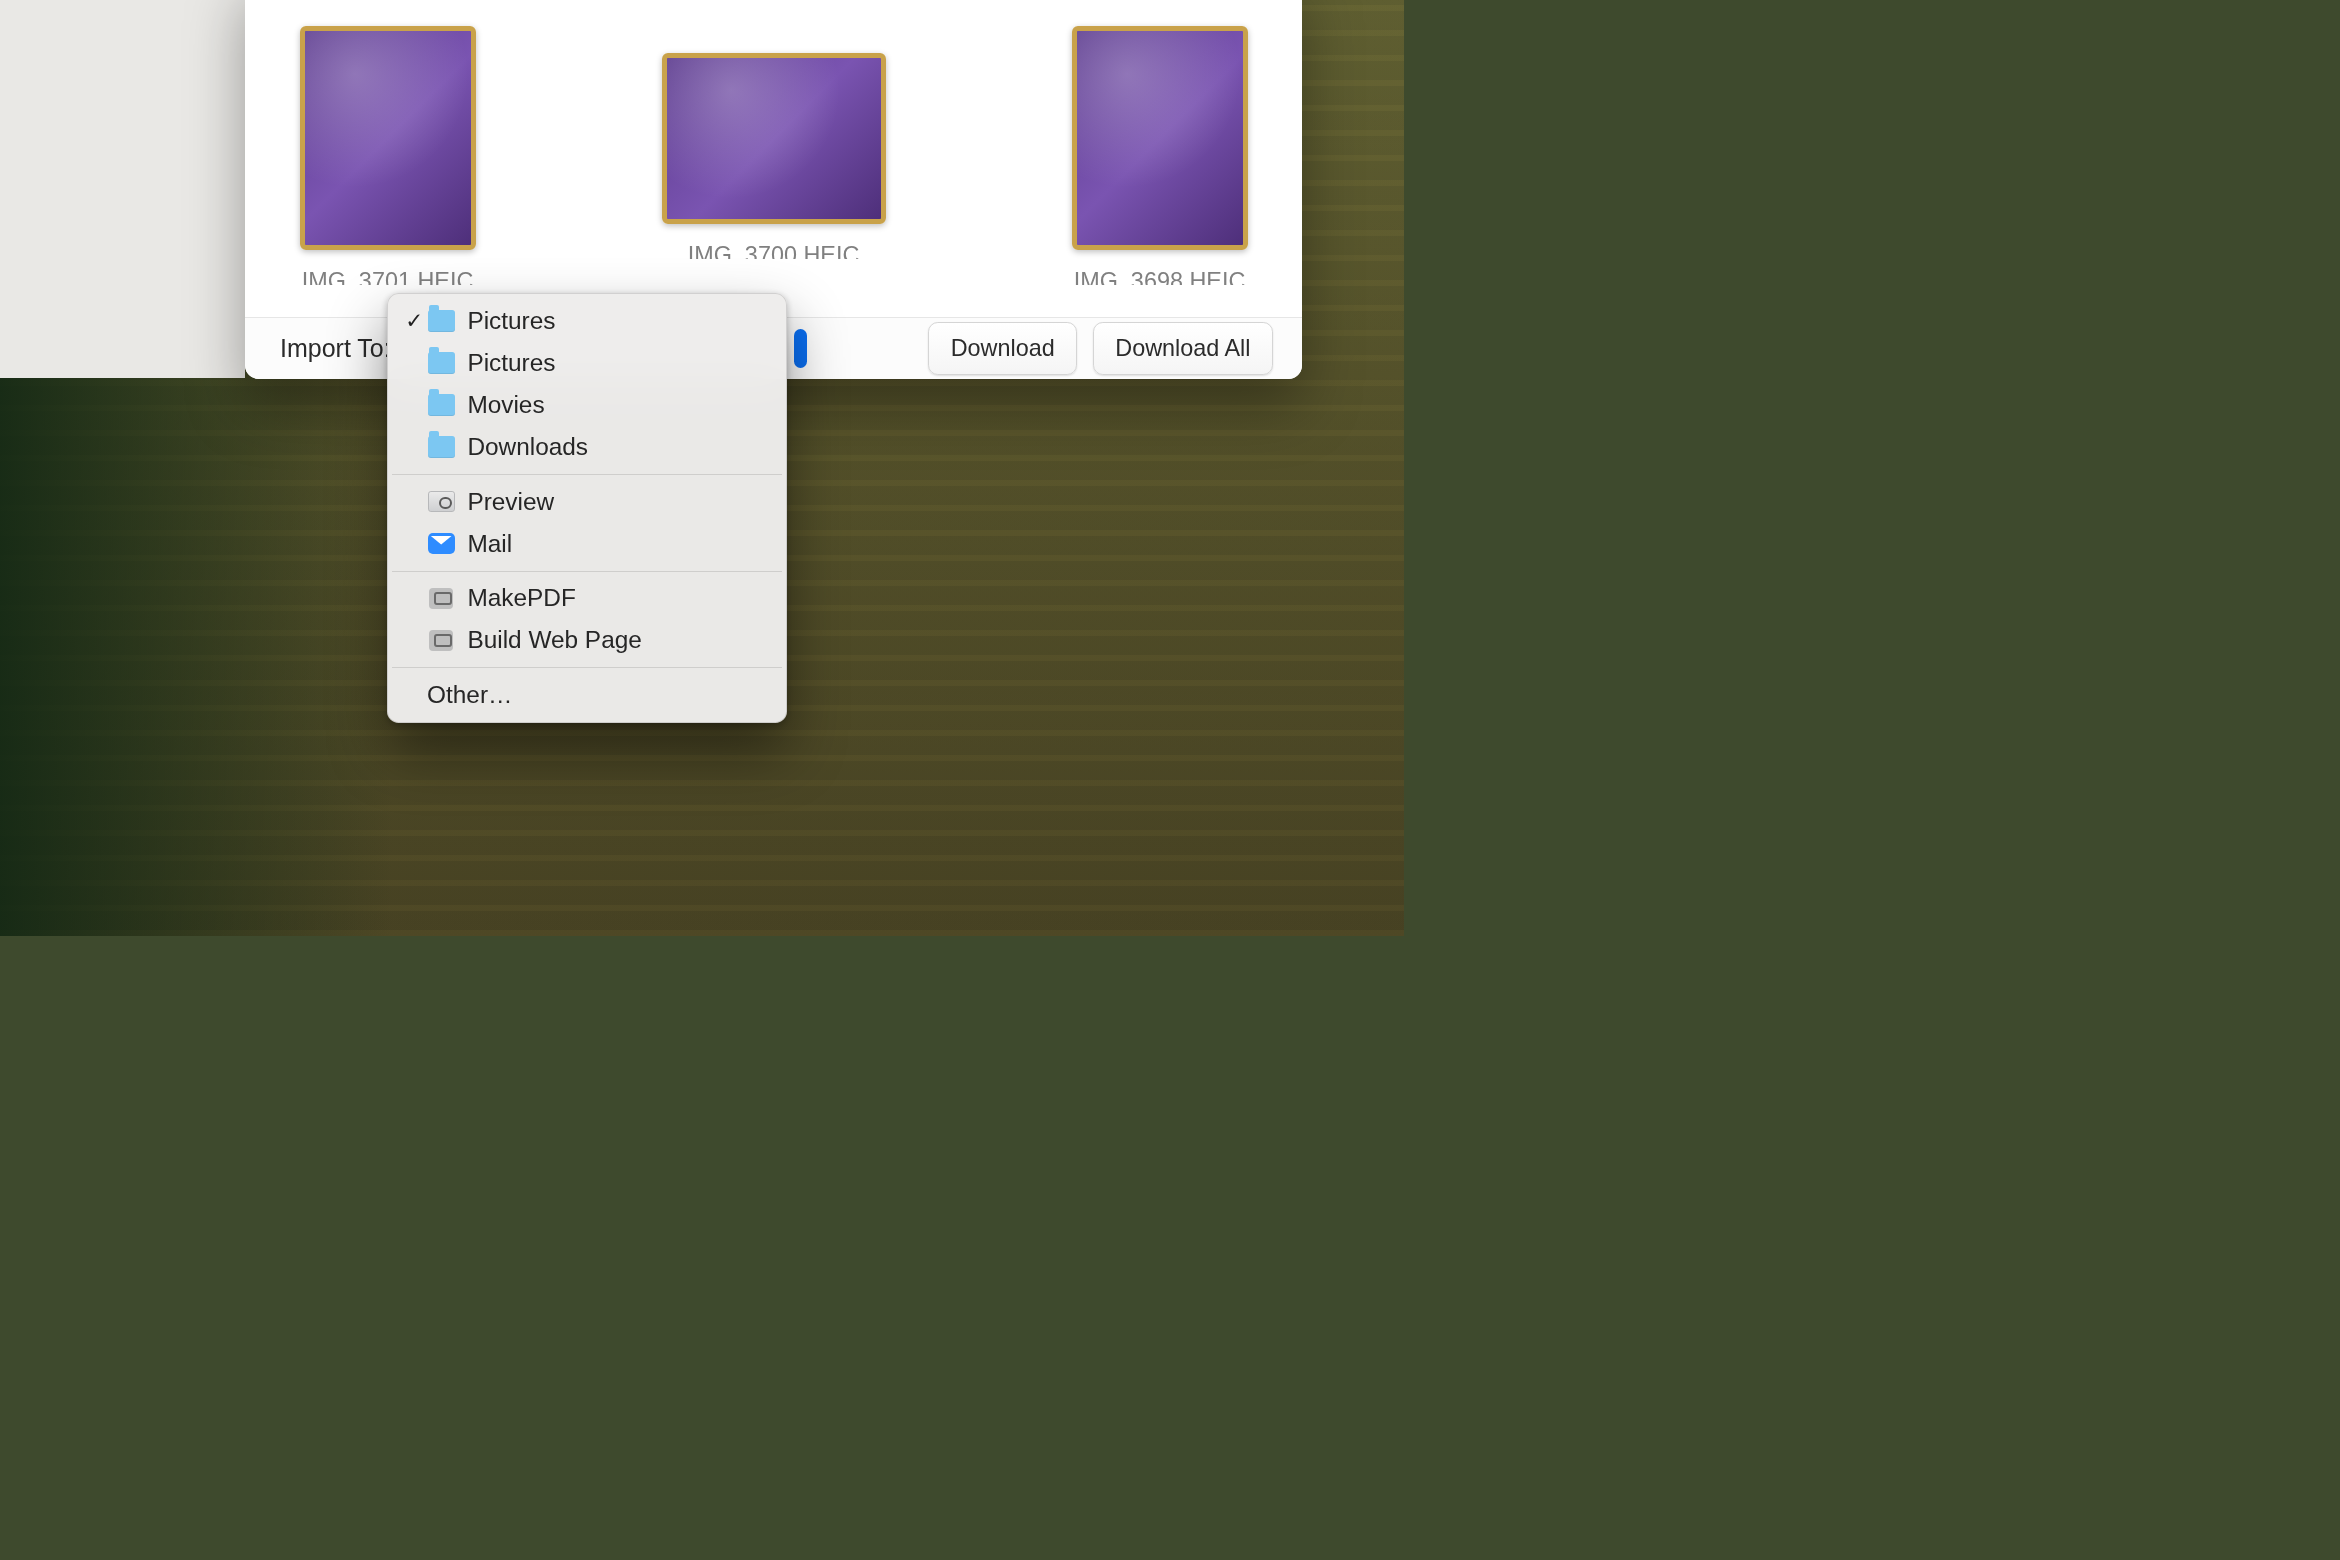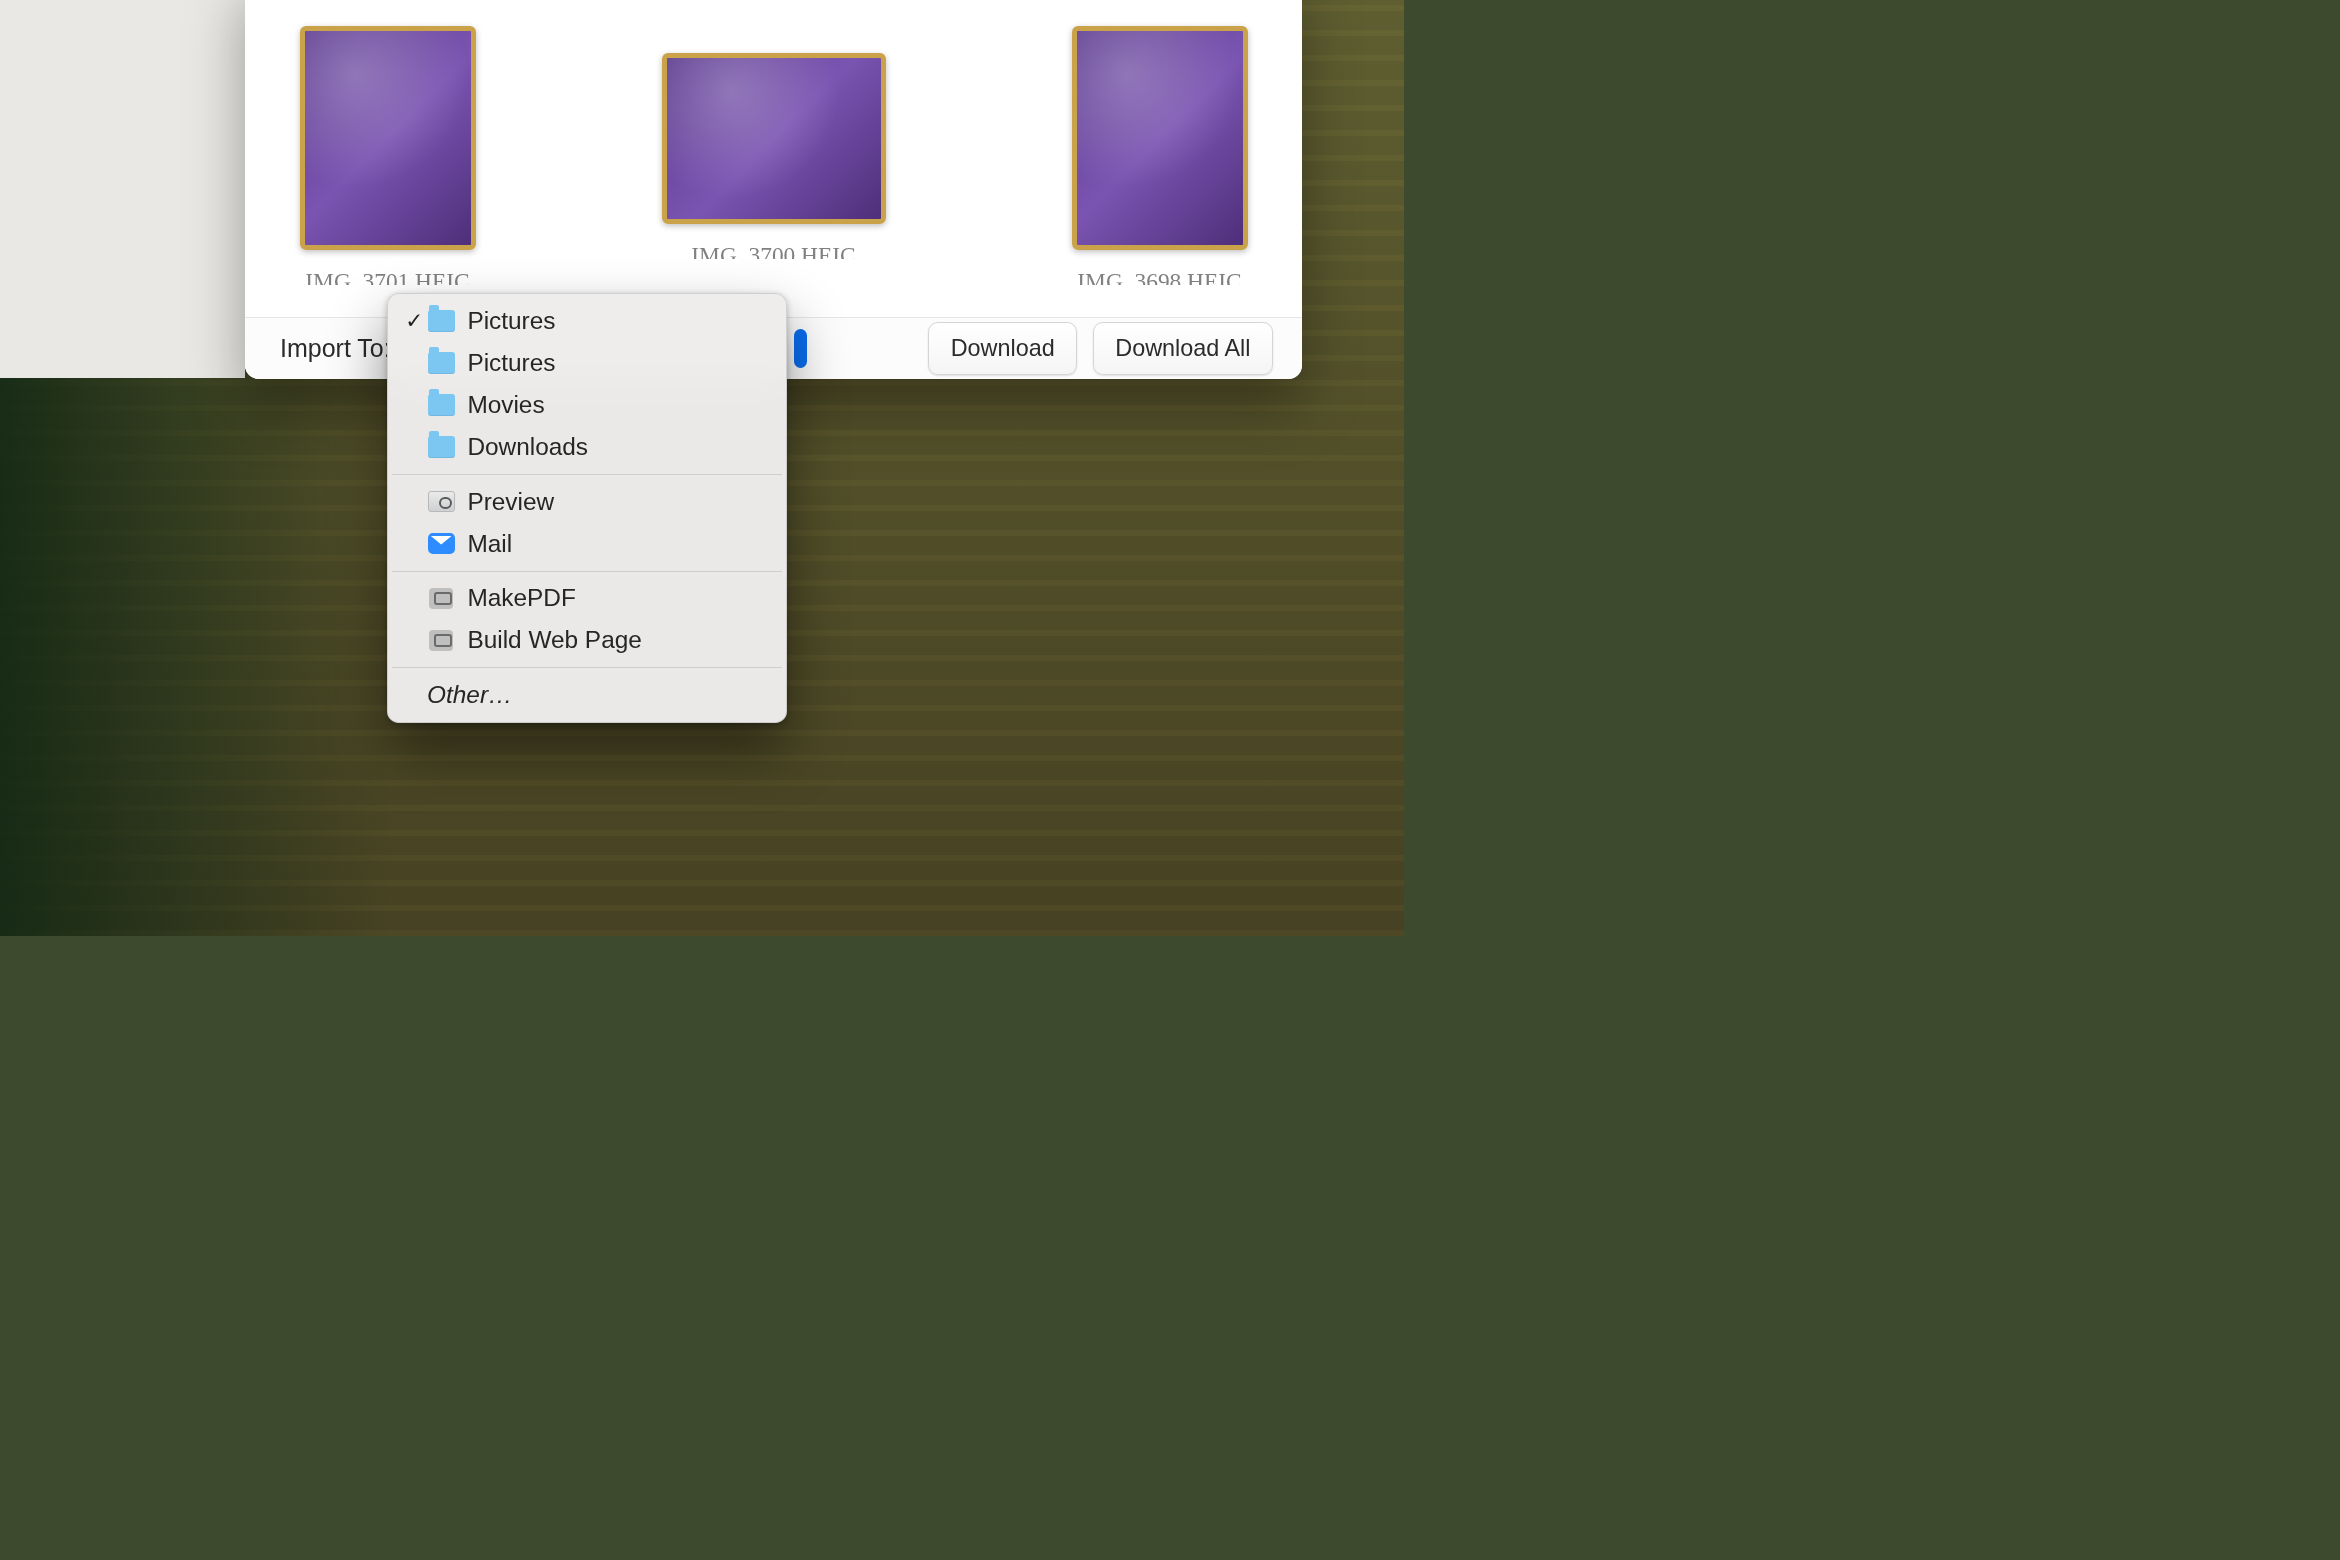--- a/index.html
+++ b/index.html
@@ -87,21 +87,20 @@
   .thumb.wide { width: 224px; height: 171px; margin-top: 27px; }
   .thumb-label {
     margin-top: 17.6px;
     font-size: 23.4px;
     color: #808080;
     white-space: nowrap;
     overflow: hidden;
     text-overflow: ellipsis;
     max-width: 100%;
     height: 17.6px; 
-    font-family: Liberation Serif, serif;
   }
 
   
   .bottom-bar {
     position: absolute;
     left: 0; right: 0; bottom: 0;
     height: 62px;
     background: rgba(252,252,252,0.92);
     border-top: 1px solid #e6e6e6;
     display: flex;
@@ -170,21 +169,21 @@
     margin-right: 11.7px;
     display: flex;
     align-items: center;
     justify-content: center;
   }
   .menu-sep {
     height: 1px;
     background: #cfcecc;
     margin: 5.9px 3.9px;
   }
-  .menu-item.other { padding-left: 39px; font-style: italic; }
+  .menu-item.other { padding-left: 39px; }
 
   
   .folder-icon {
     width: 27px; height: 21.5px;
     background: #7cc7f2;
     border-radius: 2.9px;
     position: relative;
     box-shadow: inset 0 -1px 0 rgba(0,0,0,0.08);
   }
   .folder-icon::before {

